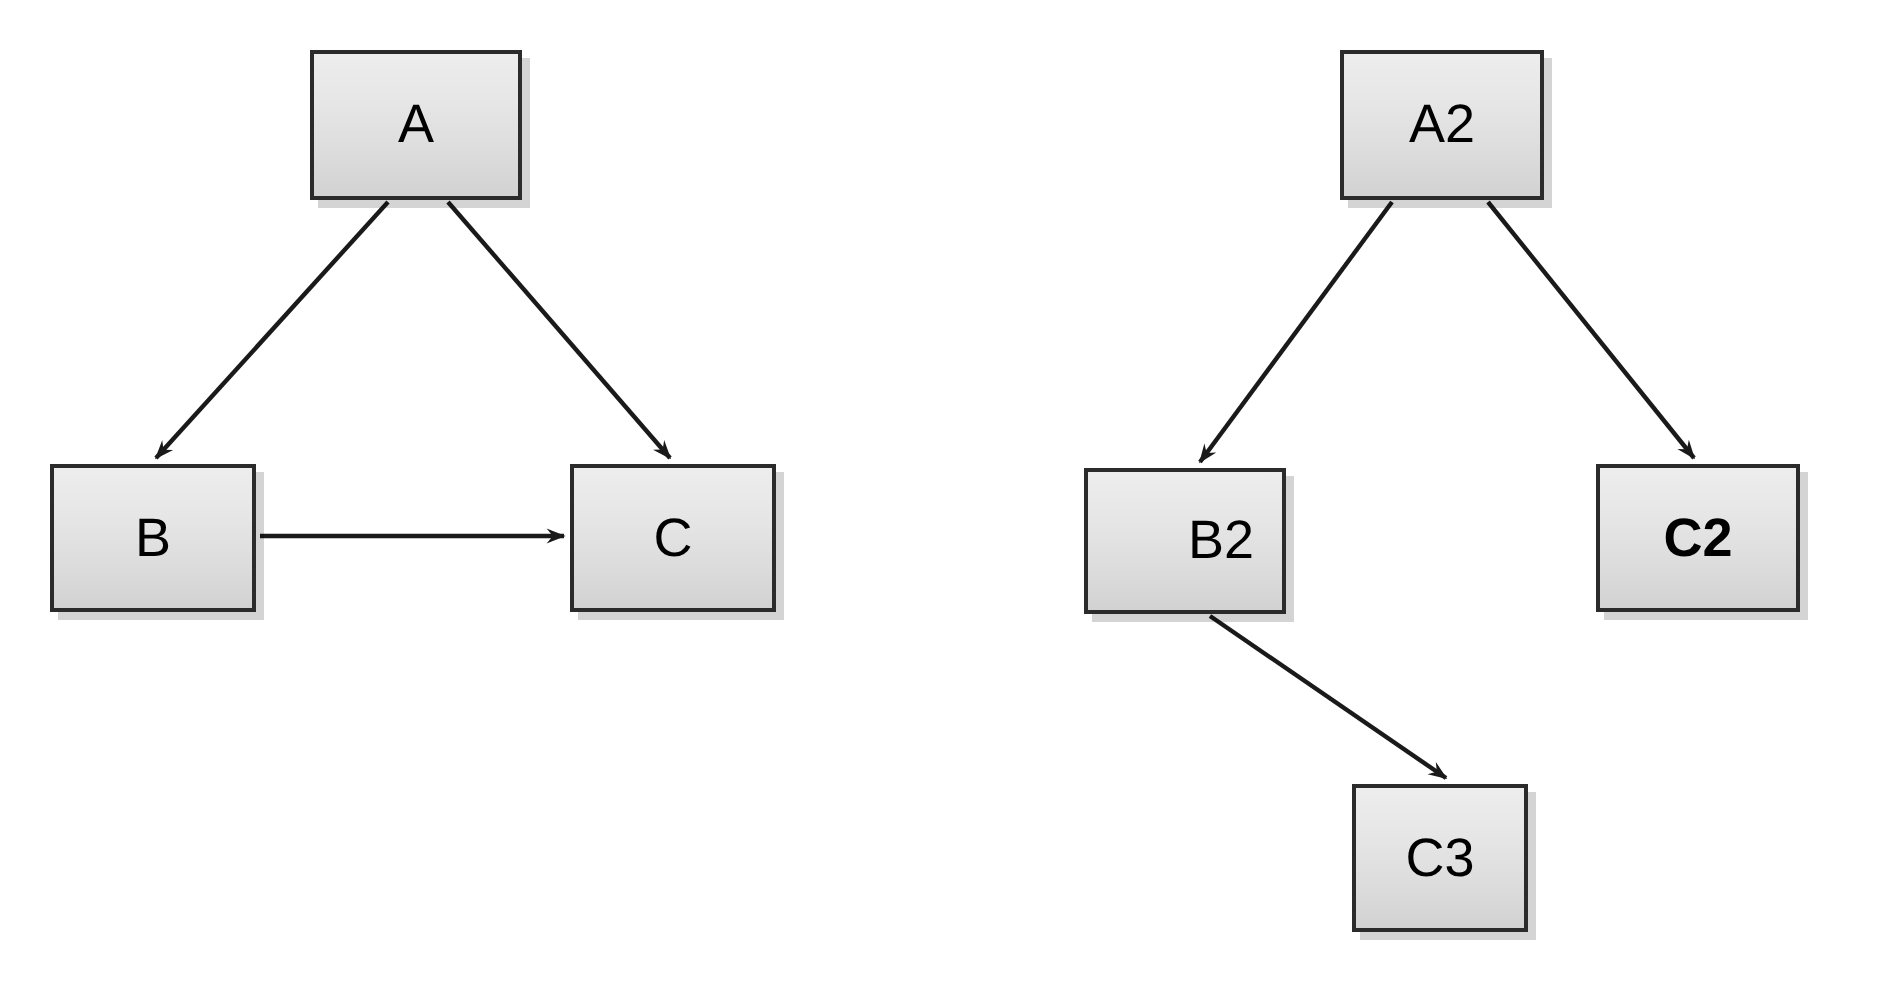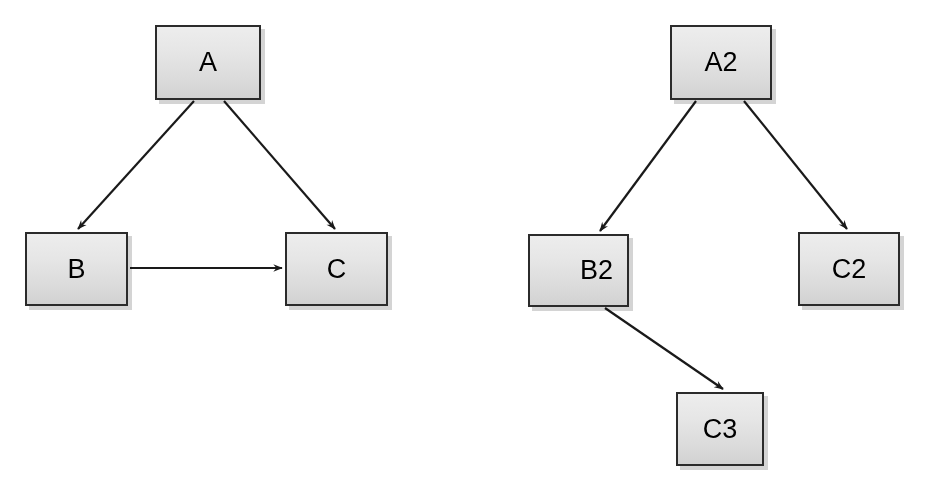--- a/index.html
+++ b/index.html
@@ -72,24 +72,24 @@
       </div>
       <div class="node" style="left: 25px; top: 232px; width: 103px; height: 74px;">
         <span class="node-label">B</span>
       </div>
       <div class="node" style="left: 285px; top: 232px; width: 103px; height: 74px;">
         <span class="node-label">C</span>
       </div>
       <div class="node" style="left: 670px; top: 25px; width: 102px; height: 75px;">
         <span class="node-label">A2</span>
       </div>
-      <div class="node" style="left: 528px; top: 234px; width: 101px; height: 73px; padding-left: 36px;">
+      <div class="node" style="left: 542px; top: 234px; width: 101px; height: 73px; padding-left: 36px;">
         <span class="node-label">B2</span>
       </div>
-      <div class="node" style="left: 798px; top: 232px; width: 102px; height: 74px;">
+      <div class="node" style="left: 798px; top: 232px; width: 102px; height: 74px; font-weight: bold;">
         <span class="node-label">C2</span>
       </div>
       <div class="node" style="left: 676px; top: 392px; width: 88px; height: 74px;">
         <span class="node-label">C3</span>
       </div>
     </div>
 
 </div>
 
 </body></html>

